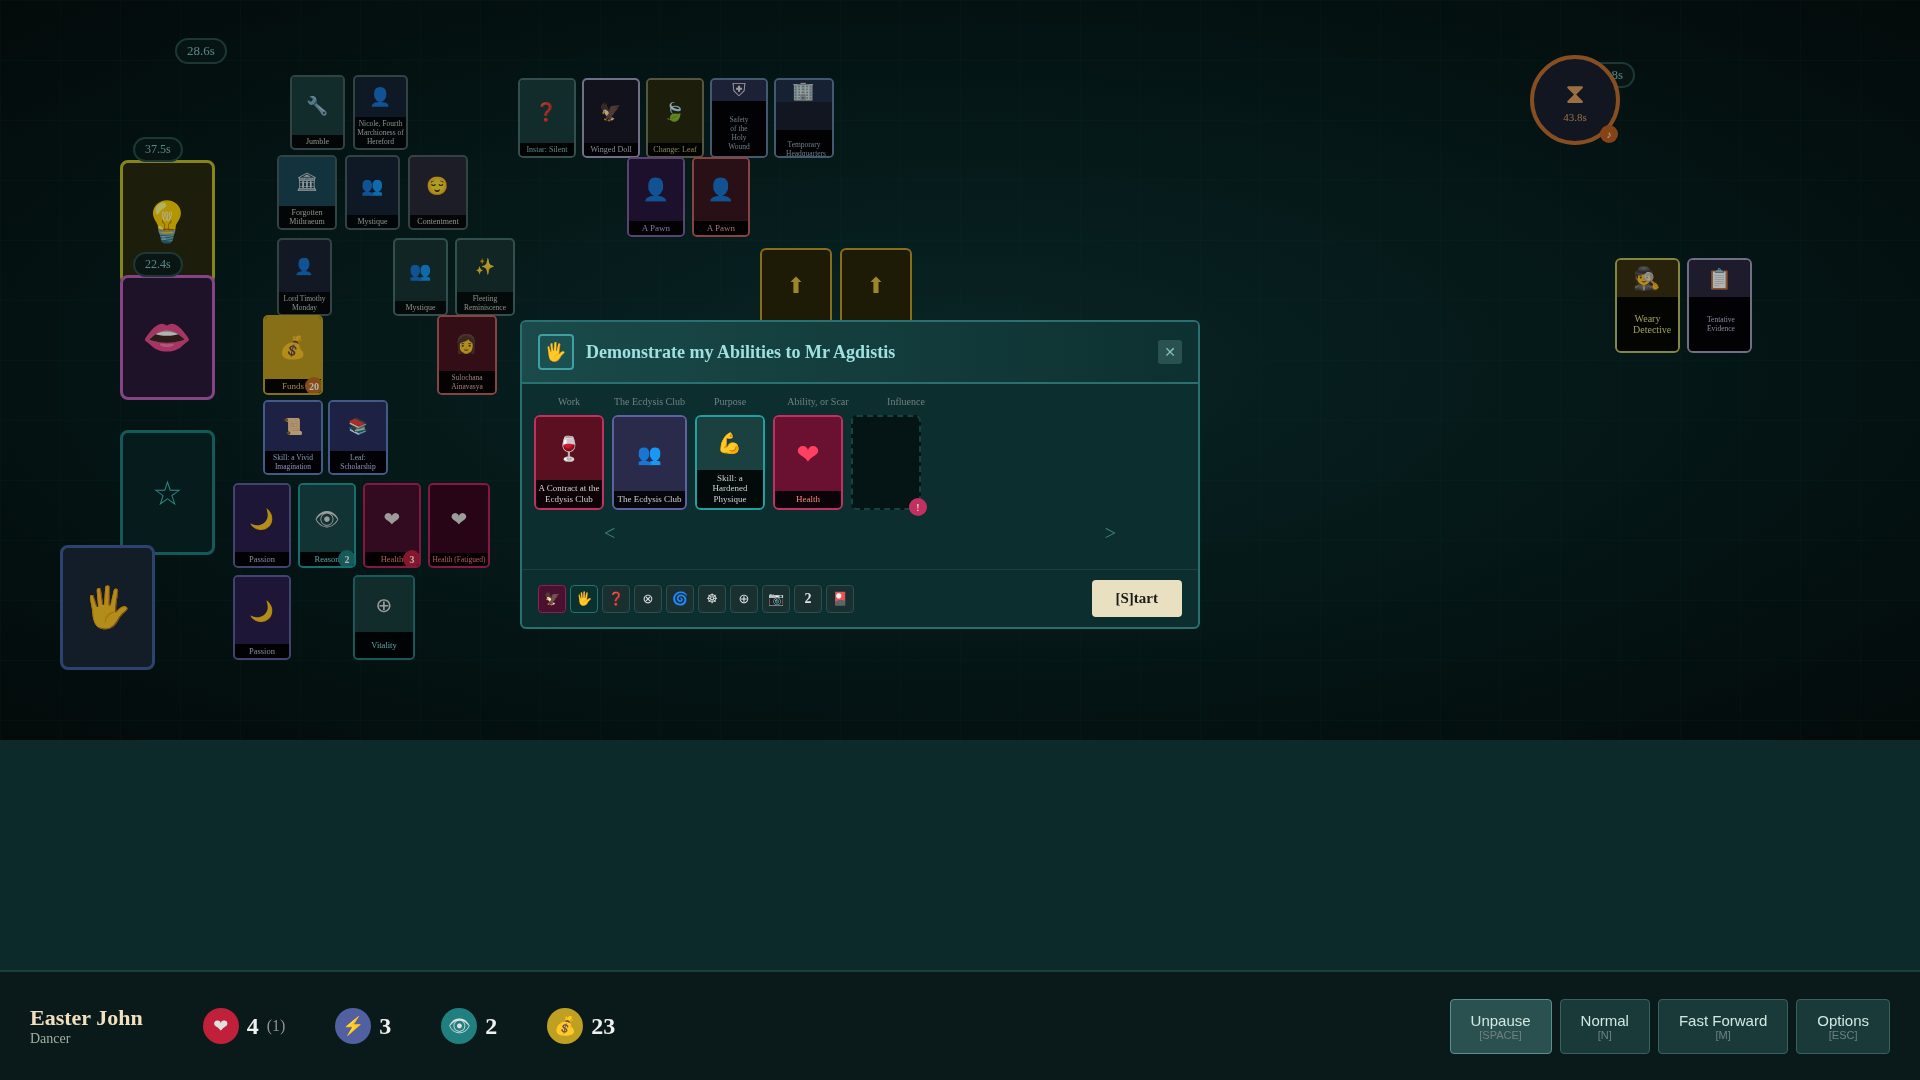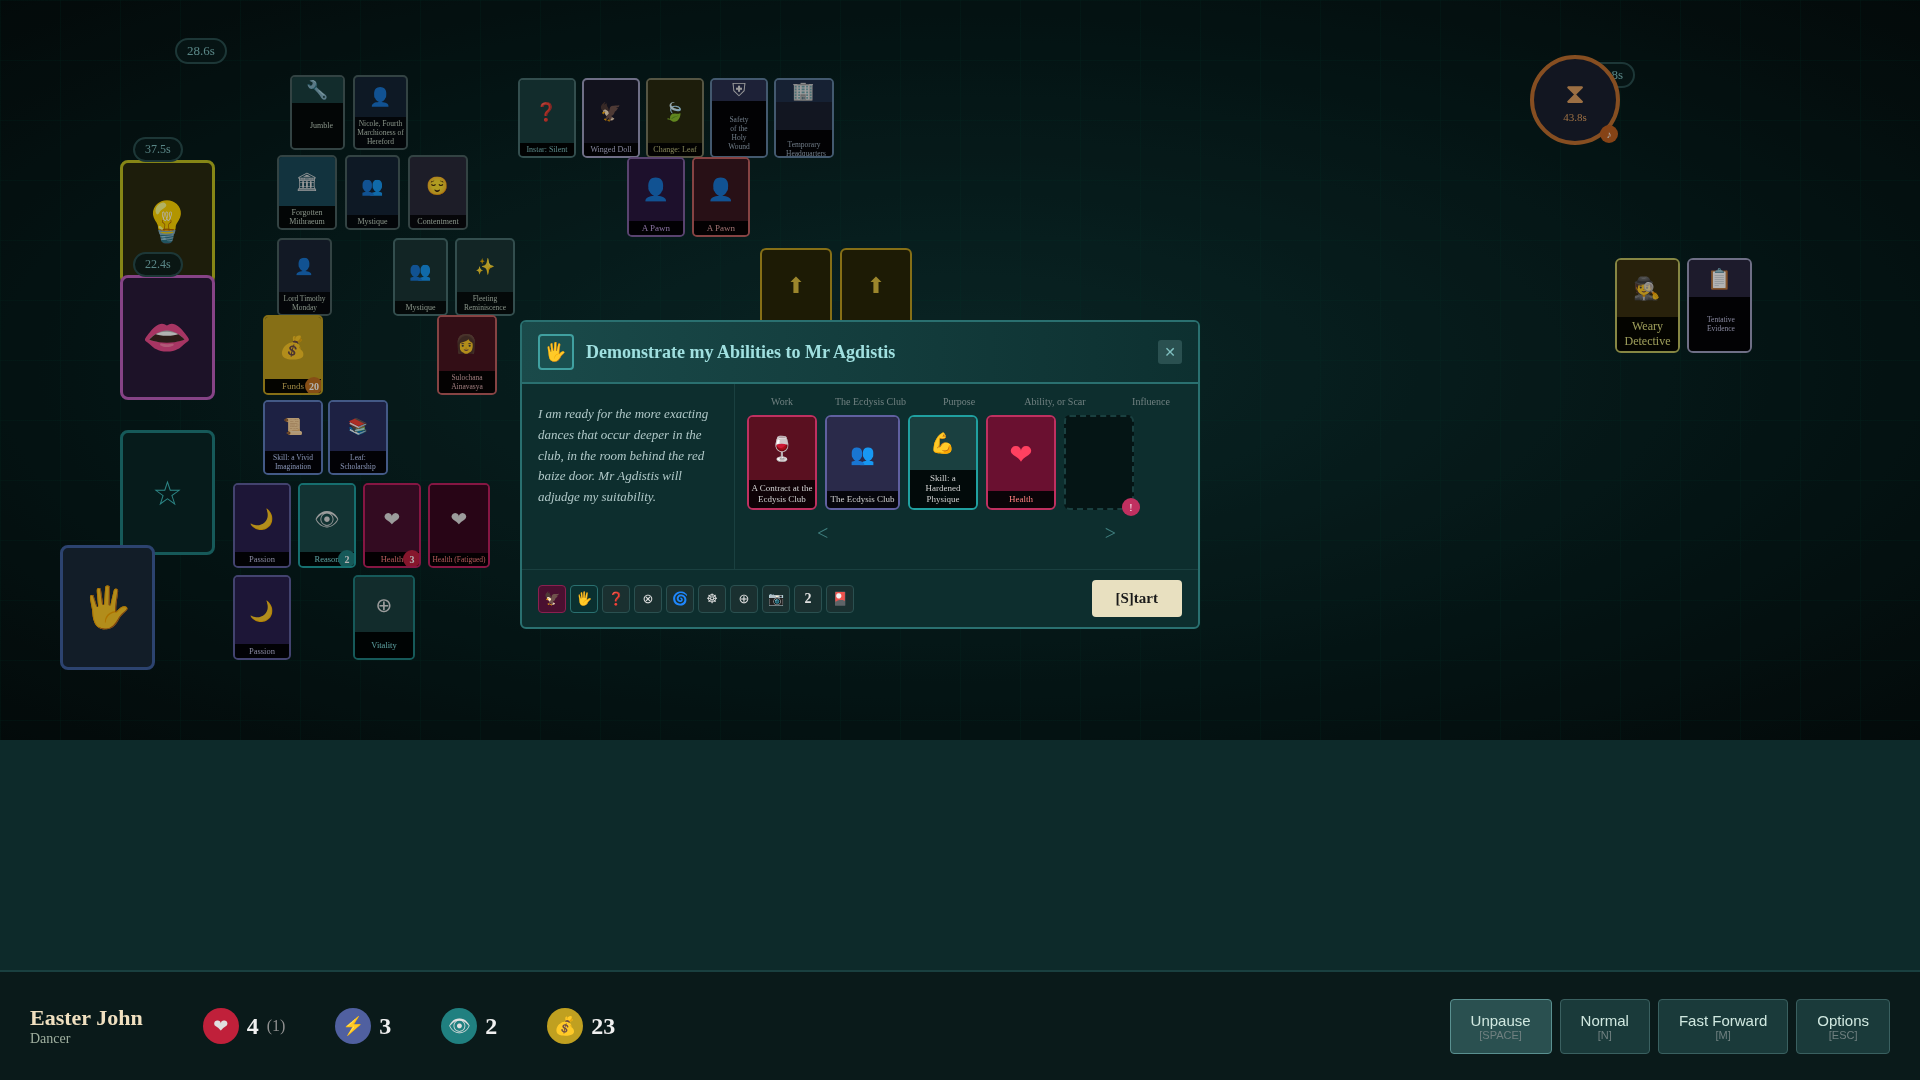--- a/index.html
+++ b/index.html
@@ -217,21 +217,21 @@
       font-style: italic;
     }
 
     .dialog-slots {
       flex: 1;
       padding: 12px;
     }
 
     .slot-labels {
       display: flex;
-      gap: 16px;
+      gap: 8px;
       margin-bottom: 8px;
     }
 
     .slot-label-item {
       width: 70px;
       font-size: 10px;
       color: #708080;
       text-align: center;
     }
 
@@ -454,21 +454,21 @@
   <div style="position:absolute; left:120px; top:430px; width:95px; height:125px; border-radius:8px; border:3px solid #208080; background:#0a2828; display:flex; align-items:center; justify-content:center; font-size:34px; color:#40c0c0;">
     ☆
   </div>
 
   <div class="hand-soul">
     🖐
   </div>
 
   <div style="position:absolute; left:290px; top:75px; width:55px; height:75px; border-radius:5px; border:2px solid #4a6060; background:#152525; display:flex; flex-direction:column; align-items:center; justify-content:flex-end; overflow:hidden; cursor:pointer;">
     <div style="flex:1; display:flex; align-items:center; justify-content:center; font-size:18px; background:#1a4040; width:100%;">🔧</div>
-    <div style="background:rgba(0,0,0,0.75); width:100%; padding:18px; font-size:8px; text-align:center; color:#c0d0c0;">Jumble</div>
+    <div style="background:rgba(0,0,0,0.75); width:100%; padding:2px; font-size:8px; text-align:center; color:#c0d0c0;">Jumble</div>
   </div>
 
   <div style="position:absolute; left:353px; top:75px; width:55px; height:75px; border-radius:5px; border:2px solid #4a6060; background:#152535; display:flex; flex-direction:column; overflow:hidden; cursor:pointer;">
     <div style="flex:1; display:flex; align-items:center; justify-content:center; font-size:18px;">👤</div>
     <div style="background:rgba(0,0,0,0.75); width:100%; padding:2px; font-size:7.5px; text-align:center; color:#c0d0c0;">Nicole, Fourth Marchioness of Hereford</div>
   </div>
 
   <div style="position:absolute; left:277px; top:155px; width:60px; height:75px; border-radius:5px; border:2px solid #4a6060; background:#152525; display:flex; flex-direction:column; overflow:hidden; cursor:pointer;">
     <div style="flex:1; background:#1a4a5a; display:flex; align-items:center; justify-content:center; font-size:18px;">🏛</div>
     <div style="background:rgba(0,0,0,0.75); width:100%; padding:2px; font-size:8px; text-align:center; color:#c0d0c0;">Forgotten Mithraeum</div>
@@ -595,42 +595,41 @@
     <div style="background:rgba(0,0,0,0.85); width:100%; padding:2px; font-size:7px; text-align:center; color:#e0c060;">A Consciousness of Radiance</div>
   </div>
 
   <div style="position:absolute; left:840px; top:248px; width:72px; height:95px; border-radius:6px; border:2px solid #c0a020; background:#2a2808; display:flex; flex-direction:column; overflow:hidden; cursor:pointer; align-items:center; justify-content:flex-end;">
     <div style="flex:1; display:flex; align-items:center; justify-content:center; font-size:22px; color:#e0c040;">⬆</div>
     <div style="background:rgba(0,0,0,0.85); width:100%; padding:2px; font-size:7px; text-align:center; color:#e0c060;">A Consciousness of Radiance</div>
   </div>
 
   <div style="position:absolute; right:240px; top:258px; width:65px; height:95px; border-radius:6px; border:2px solid #c0c060; background:#2a2808; display:flex; flex-direction:column; overflow:hidden; cursor:pointer;">
     <div style="flex:1; display:flex; align-items:center; justify-content:center; font-size:22px; background:#3a3010;">🕵</div>
-    <div style="background:rgba(0,0,0,0.85); width:100%; padding:2px; font-size:12px; text-align:center; color:#e0e080;">Weary Detective</div>
+    <div style="background:rgba(0,0,0,0.85); width:100%; padding:16px; font-size:10px; text-align:center; color:#e0e080;">Weary Detective</div>
   </div>
 
   <div style="position:absolute; right:168px; top:258px; width:65px; height:95px; border-radius:6px; border:2px solid #a0a0c0; background:#1a1a2a; display:flex; flex-direction:column; overflow:hidden; cursor:pointer;">
     <div class="timer-bubble" style="top:-22px; left:5px; font-size:11px;">173.3s</div>
     <div style="flex:1; display:flex; align-items:center; justify-content:center; font-size:20px; background:#2a2840;">📋</div>
     <div style="background:rgba(0,0,0,0.85); width:100%; padding:18px; font-size:7.5px; text-align:center; color:#c0c0e0;">Tentative Evidence</div>
   </div>
 
   <div class="dialog-overlay"></div>
 
   <div class="dialog">
     <div class="dialog-header">
       <div class="dialog-icon">
         <span>🖐</span>
       </div>
       <div class="dialog-title">Demonstrate my Abilities to Mr Agdistis</div>
       <div class="dialog-close">✕</div>
     </div>
 
     <div class="dialog-body">
-      <div class="dialog-text">I am ready for the more exacting dances that occur deeper in the club, in the room behind the red baize door. Mr Agdistis will adjudge my suitability.</div>
 
       <div class="dialog-slots">
 
         <div class="slot-labels">
           <div class="slot-label-item">Work</div>
           <div class="slot-label-item" style="width:75px;">The Ecdysis Club</div>
           <div class="slot-label-item">Purpose</div>
           <div class="slot-label-item" style="width:90px;">Ability, or Scar</div>
           <div class="slot-label-item">Influence</div>
         </div>

